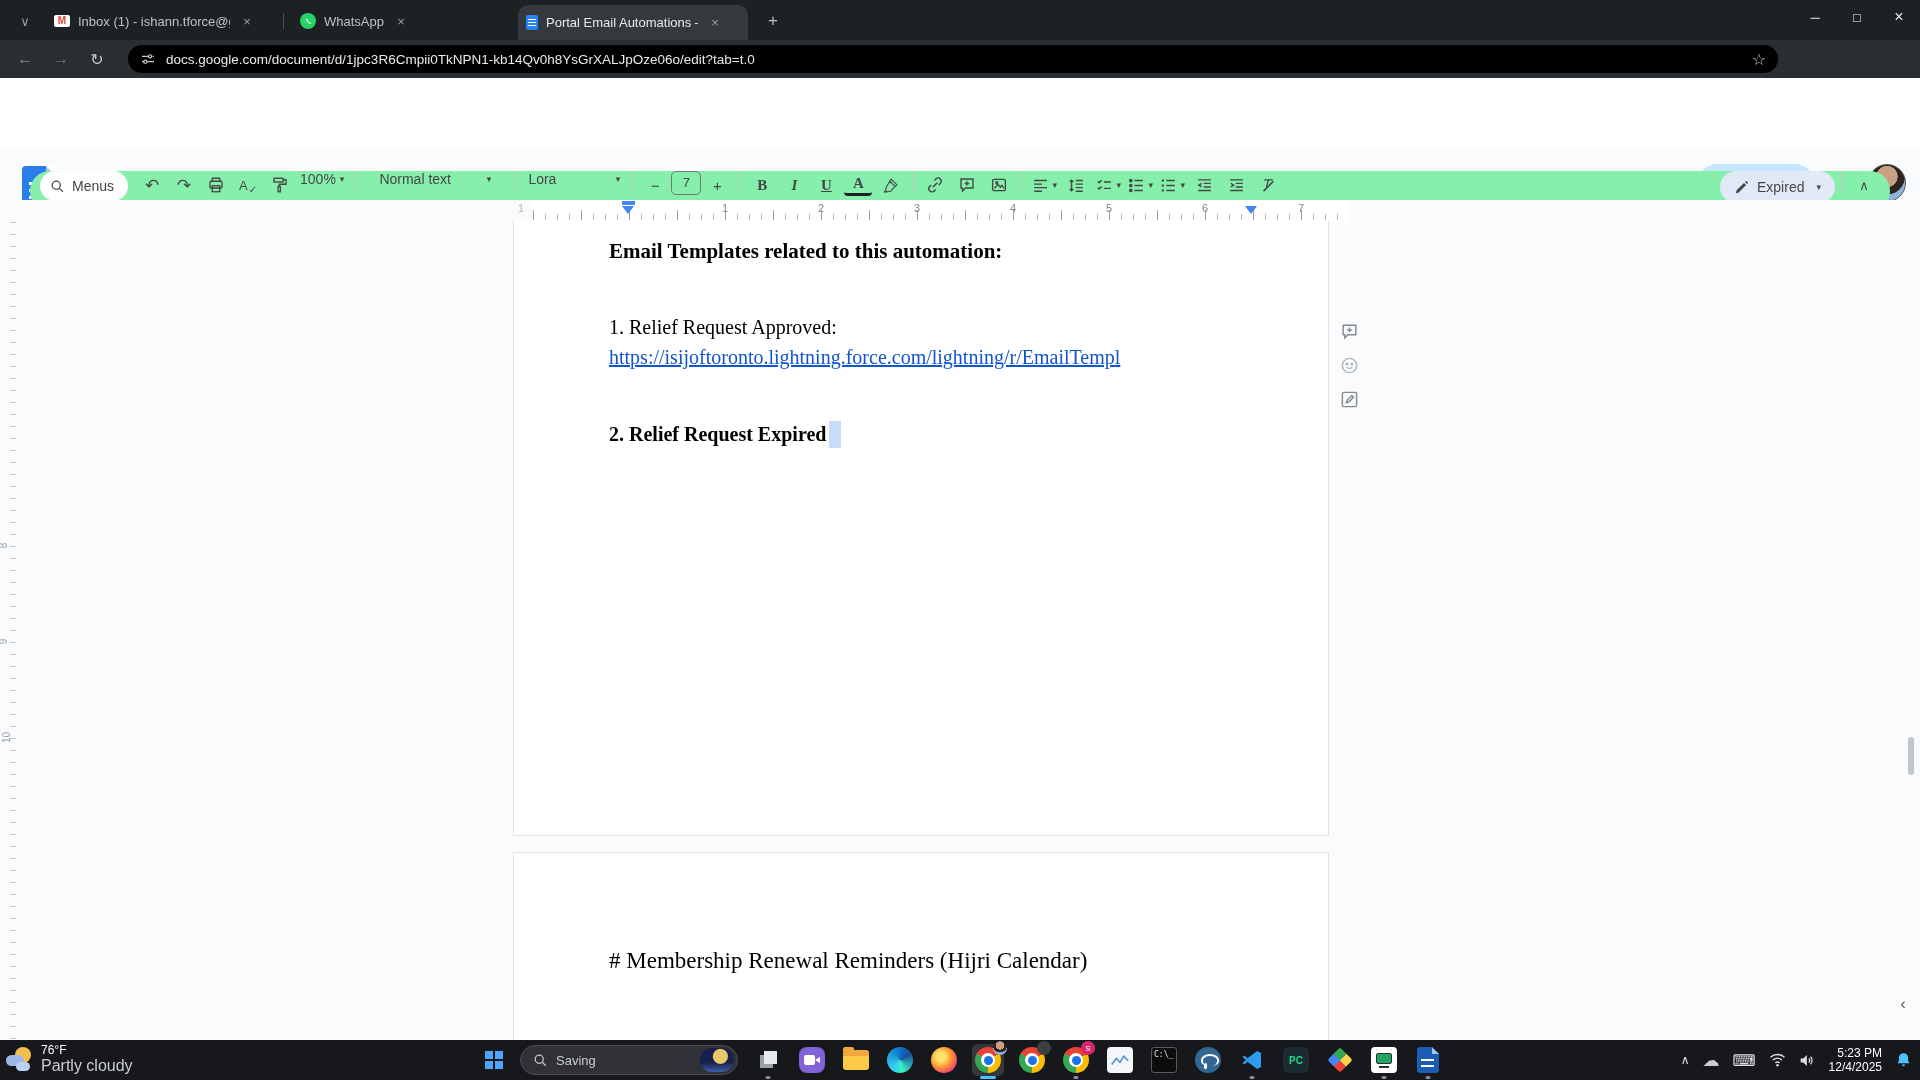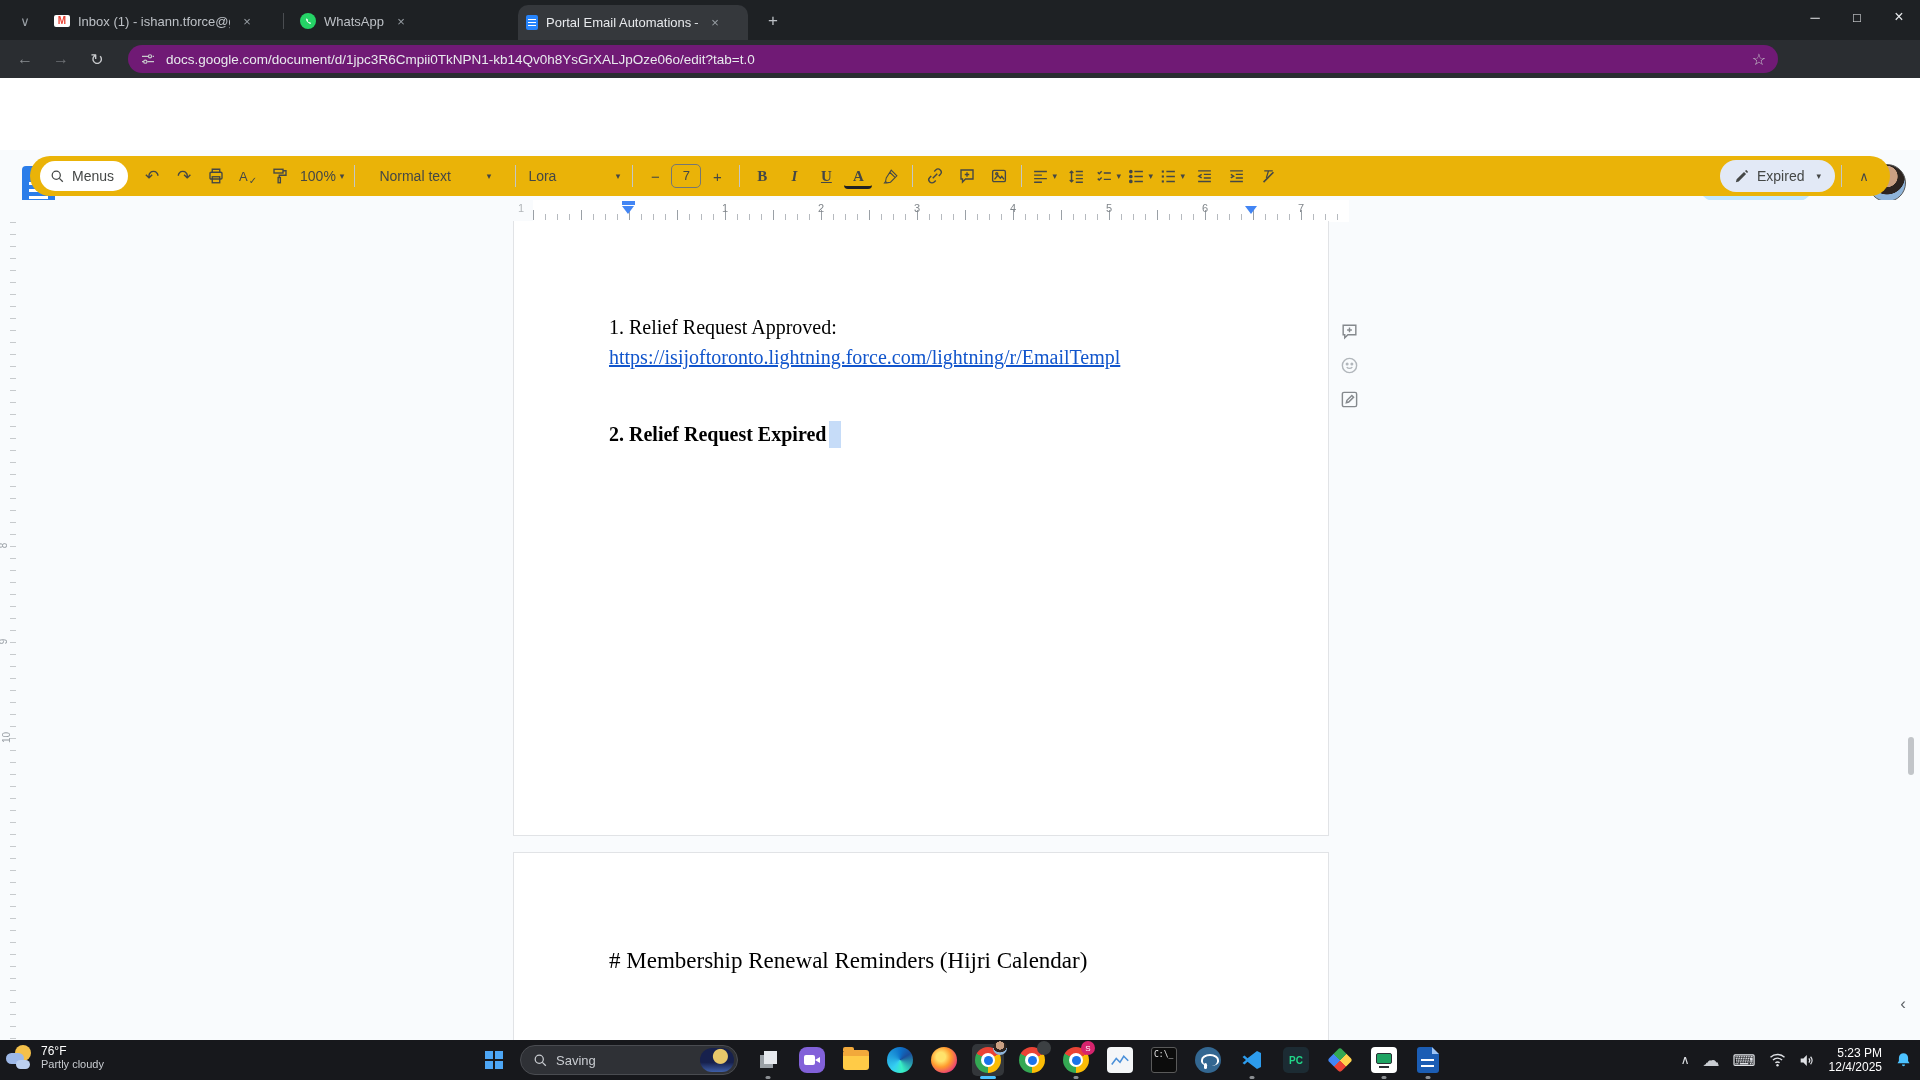--- a/index.html
+++ b/index.html
@@ -21,21 +21,21 @@
   .favicon-gmail { width:16px; height:12px; background:#fff; border-radius:2px; color:#ea4335; font-weight:bold; font-size:10px; line-height:12px; text-align:center; }
   .favicon-wa { width:16px; height:16px; border-radius:50%; background:#25d366; display:flex; align-items:center; justify-content:center; }
   .favicon-docs { width:12px; height:15px; background:#2684fc; border-radius:2px; position:relative; }
   .favicon-docs::after { content:""; position:absolute; left:2px; top:4px; width:8px; height:7px;
      background:linear-gradient(#fff 0 1.4px, transparent 1.4px 2.8px, #fff 2.8px 4.2px, transparent 4.2px 5.6px, #fff 5.6px 7px); }
   .winbtn { position:absolute; top:0; width:42px; height:34px; color:#e8eaed; font-size:13px; display:flex; align-items:center; justify-content:center; }
 
   
   #urlrow { left:0; top:40px; width:1920px; height:38px; background:#2a2d31; }
   .navbtn { width:30px; height:30px; display:flex; align-items:center; justify-content:center; border-radius:50%; font-size:16px; }
-  #urlpill { position:absolute; left:128px; top:5px; width:1650px; height:28px; background:#701a75; border-radius:14px; display:flex; align-items:center; padding:2px 12px; }
+  #urlpill { position:absolute; left:128px; top:5px; width:1650px; height:28px; background:#000000; border-radius:14px; display:flex; align-items:center; padding:2px 12px; }
   #urltext { color:#e8eaed; font-size:13.5px; margin-left:10px; flex:1; white-space:nowrap; overflow:hidden; }
   .avatar { border-radius:50%; background:
       radial-gradient(circle at 50% 32%, #caa083 0 34%, #2d2420 36% 58%, #8fb4d9 60%);
       border:1px solid #555; }
 
   
   #docshdr { left:0; top:78px; width:1920px; height:72px; background:#ffffff; }
   #docsicon { position:absolute; left:22px; top:88px; width:33px; height:44px; background:#2b7de9; border-radius:4px; }
   #docsicon::before { content:""; position:absolute; right:0; top:0; border-left:9px solid #a6c8f7; border-top:9px solid #fff; }
   #docsicon::after { content:""; position:absolute; left:7px; top:16px; width:19px; height:18px;
@@ -44,21 +44,21 @@
   .hdricon { color:#444746; }
   #saving { position:absolute; left:492px; top:99px; color:#5f6368; font-size:13px; }
   #menubar { position:absolute; left:60px; top:122px; display:flex; gap:4px; }
   .menuitem { font-size:15px; color:#3c4043; padding:2px 9px; border-radius:4px; }
   #hdr-right { position:absolute; right:14px; top:86px; display:flex; align-items:center; gap:16px; }
   #sharebtn { display:flex; align-items:center; background:#c2e7ff; border-radius:24px; height:38px; color:#001d35; }
   #sharebtn .main { display:flex; align-items:center; gap:8px; padding:0 12px 0 16px; font-size:14px; font-weight:bold; border-right:1px solid #f2fbff; height:24px; }
   #sharebtn .dd { padding:0 12px 0 8px; font-size:11px; color:#001d35; }
 
   
-  #toolbar { left:30px; top:156px; width:1860px; height:40px; background:#eab308; border-radius:20px; display:flex; align-items:center; padding:0 10px; }
+  #toolbar { left:30px; top:171px; width:1860px; height:40px; background:#86efac; border-radius:20px; display:flex; align-items:flex-start; padding:0 10px; }
   .tbtn { min-width:28px; height:28px; display:flex; align-items:center; justify-content:center; border-radius:4px; color:#444746; font-size:15px; margin:0 2px; }
   .tsep { width:1px; height:22px; background:#c4c7c5; margin:0 6px; }
   .caret { font-size:9px; color:#444746; margin-left:4px; }
   #menus-pill { background:#fff; border-radius:16px; height:30px; display:flex; align-items:center; gap:7px; padding:0 14px 0 10px; color:#444746; font-size:14px; margin-right:8px; }
   .tlabel { font-size:14px; color:#444746; }
   #fontsize-box { width:30px; height:24px; border:1px solid #747775; border-radius:5px; text-align:center; font-size:13px; color:#444746; line-height:22px; }
   .glyphbtn { font-size:15px; font-weight:bold; font-family:"Liberation Serif", serif; }
   #editing-pill { margin-left:auto; display:flex; align-items:center; gap:8px; background:#e2e9f6; height:32px; border-radius:16px; padding:0 14px; color:#444746; font-size:14px; }
 
   
@@ -107,21 +107,21 @@
   #cornerchev { position:absolute; right:14px; top:772px; color:#5f6368; font-size:17px; }
 
   
   #taskbar { left:0; top:1040px; width:1920px; height:40px; background:#17181c; }
   #weather { position:absolute; left:6px; top:3px; display:flex; align-items:center; gap:7px; }
   #wicon { width:28px; height:28px; position:relative; }
   #wicon .moon { position:absolute; left:9px; top:2px; width:16px; height:16px; border-radius:50%; background:#f4c04a; }
   #wicon .cld { position:absolute; left:0px; top:10px; width:18px; height:11px; border-radius:6px; background:#9db8e8; }
   #wicon .cld2 { position:absolute; left:10px; top:17px; width:14px; height:9px; border-radius:5px; background:#bcd0f0; }
   #wtemp { color:#fff; font-size:12px; }
-  #wdesc { color:#c9ccd1; font-size:11px; }
+  #wdesc { color:#c9ccd1; font-size:16px; }
   #startbtn { position:absolute; left:478px; top:4px; width:32px; height:32px; border-radius:5px; display:flex; align-items:center; justify-content:center; }
   .winlogo { display:grid; grid-template-columns:8px 8px; grid-template-rows:8px 8px; gap:2px; }
   .winlogo span { background:#4da6f5; }
   #searchpill { position:absolute; left:520px; top:5px; width:218px; height:30px; background:#2f3136; border:1px solid #4a4c51; border-radius:15px; display:flex; align-items:center; padding:0 3px 0 12px; gap:8px; }
   #searchtext { color:#c9ccd1; font-size:13px; flex:1; }
   #searchimg { width:34px; height:24px; border-radius:12px; background:radial-gradient(circle at 60% 35%, #e8c86a 0 7px, transparent 8px), linear-gradient(#17214d 60%, #3f5fa8); }
   #ticons { position:absolute; left:752px; top:4px; display:flex; gap:12px; }
   .tk { width:32px; height:32px; border-radius:5px; display:flex; align-items:center; justify-content:center; position:relative; }
   .tk .dot { position:absolute; bottom:-3px; left:50%; transform:translateX(-50%); width:5px; height:3px; border-radius:2px; background:#8a8d91; }
   .tk.active { background:#33363a; }
@@ -460,20 +460,21 @@
 
   <div id="canvas" class="abs">
     <div id="vruler">
       <div class="vticks"></div>
       <span class="vnum" style="top:318px;">8</span>
       <span class="vnum" style="top:414px;">9</span>
       <span class="vnum" style="top:510px;">10</span>
     </div>
 
     <div class="page" id="page1">
+      <div class="doctext" id="h1">Email Templates related to this automation:</div>
       <div class="doctext" id="p1">1. Relief Request Approved:</div>
       <div class="doctext" id="link1">https://isijoftoronto.lightning.force.com/lightning/r/EmailTempl</div>
       <div class="doctext" id="p2"><span>2. Relief Request Expired</span><span class="selblock"></span></div>
     </div>
 
     <div class="page" id="page2">
       <div class="doctext" id="h2"># Membership Renewal Reminders (Hijri Calendar)</div>
     </div>
 
     <div class="marginbtn" style="top:96px;">

